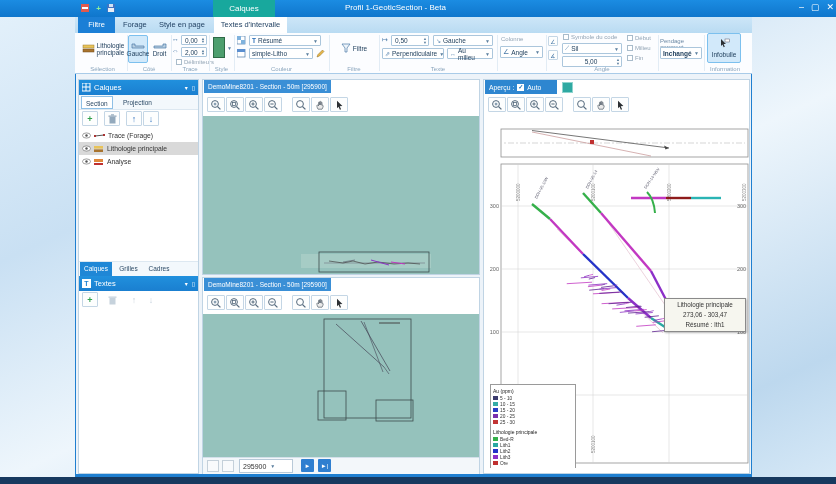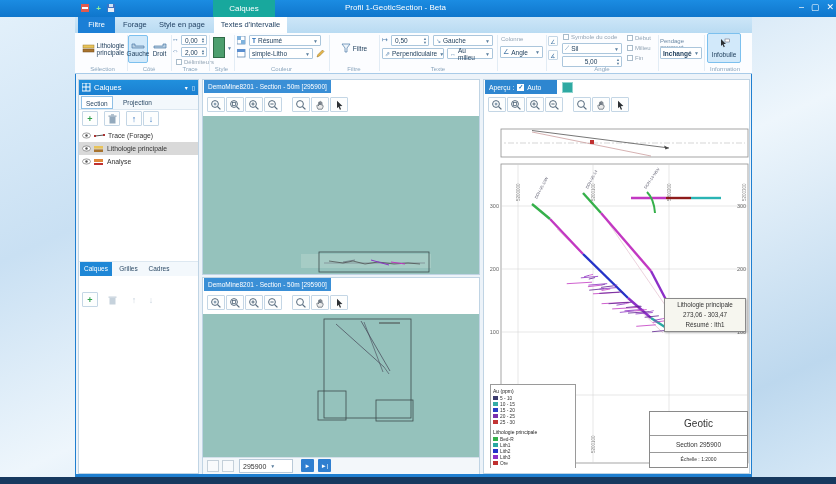--- a/index.html
+++ b/index.html
@@ -387,20 +387,28 @@
             <rect x="0" y="1" width="9" height="3" fill="#e0883a"></rect>
             <rect x="0" y="5" width="9" height="2" fill="#c03030"></rect>
           </svg>
         <span>Analyse</span>
       </div>
     </div>
     <div class="abs" style="left:0;top:181px;width:119px;height:15px;background:#f3f8fc;border-top:1px solid #dde8f1">
       <span class="btab active" style="left:1px;width:32px">Calques</span>
       <span class="btab" style="left:36px;width:27px">Grilles</span>
       <span class="btab" style="left:66px;width:28px">Cadres</span>
+    </div>
+    <div class="panel-hdr abs" style="left:0;top:196px;width:119px;height:15px">
+      <span style="background:#fff;color:#1a7fd0;width:9px;height:9px;font-size:7px;line-height:9px;text-align:center;font-weight:bold">T</span>
+      <span>Textes</span>
+      <span class="right">
+          <span>▾</span>
+          <span>▯</span>
+        </span>
     </div>
     <div class="abs" style="left:0;top:212px;width:119px;height:18px">
       <span class="tbtn" style="left:3px;top:0;color:#2fa14a;font-weight:bold">+</span>
       <span class="tbtn" style="left:25px;top:0;border-color:transparent;background:transparent">
           <svg width="9" height="10">
             <rect x="1.5" y="3" width="6" height="6.5" fill="#c6d2dc"></rect>
             <rect x="0.5" y="1.5" width="8" height="1.3" fill="#c6d2dc"></rect>
           </svg>
         </span>
       <span class="tbtn" style="left:47px;top:0;color:#c6d2dc;border-color:transparent;background:transparent">↑</span>
@@ -777,21 +785,16 @@
       </div>
 
       
       <div class="ttip" style="left:180px;top:182px;width:82px;height:34px">
         <div>Lithologie principale</div>
         <div>273,06 - 303,47</div>
         <div>Résumé : lth1</div>
       </div>
 
       
-      <div class="tblock" style="left:165px;top:295px;width:99px;height:57px">
-        <div class="r1">Geotic</div>
-        <div class="r2">Section 295900</div>
-        <div class="r3">Échelle : 1:2000</div>
-      </div>
     </div>
   </div>
 
 </div>
 
 </body></html>

